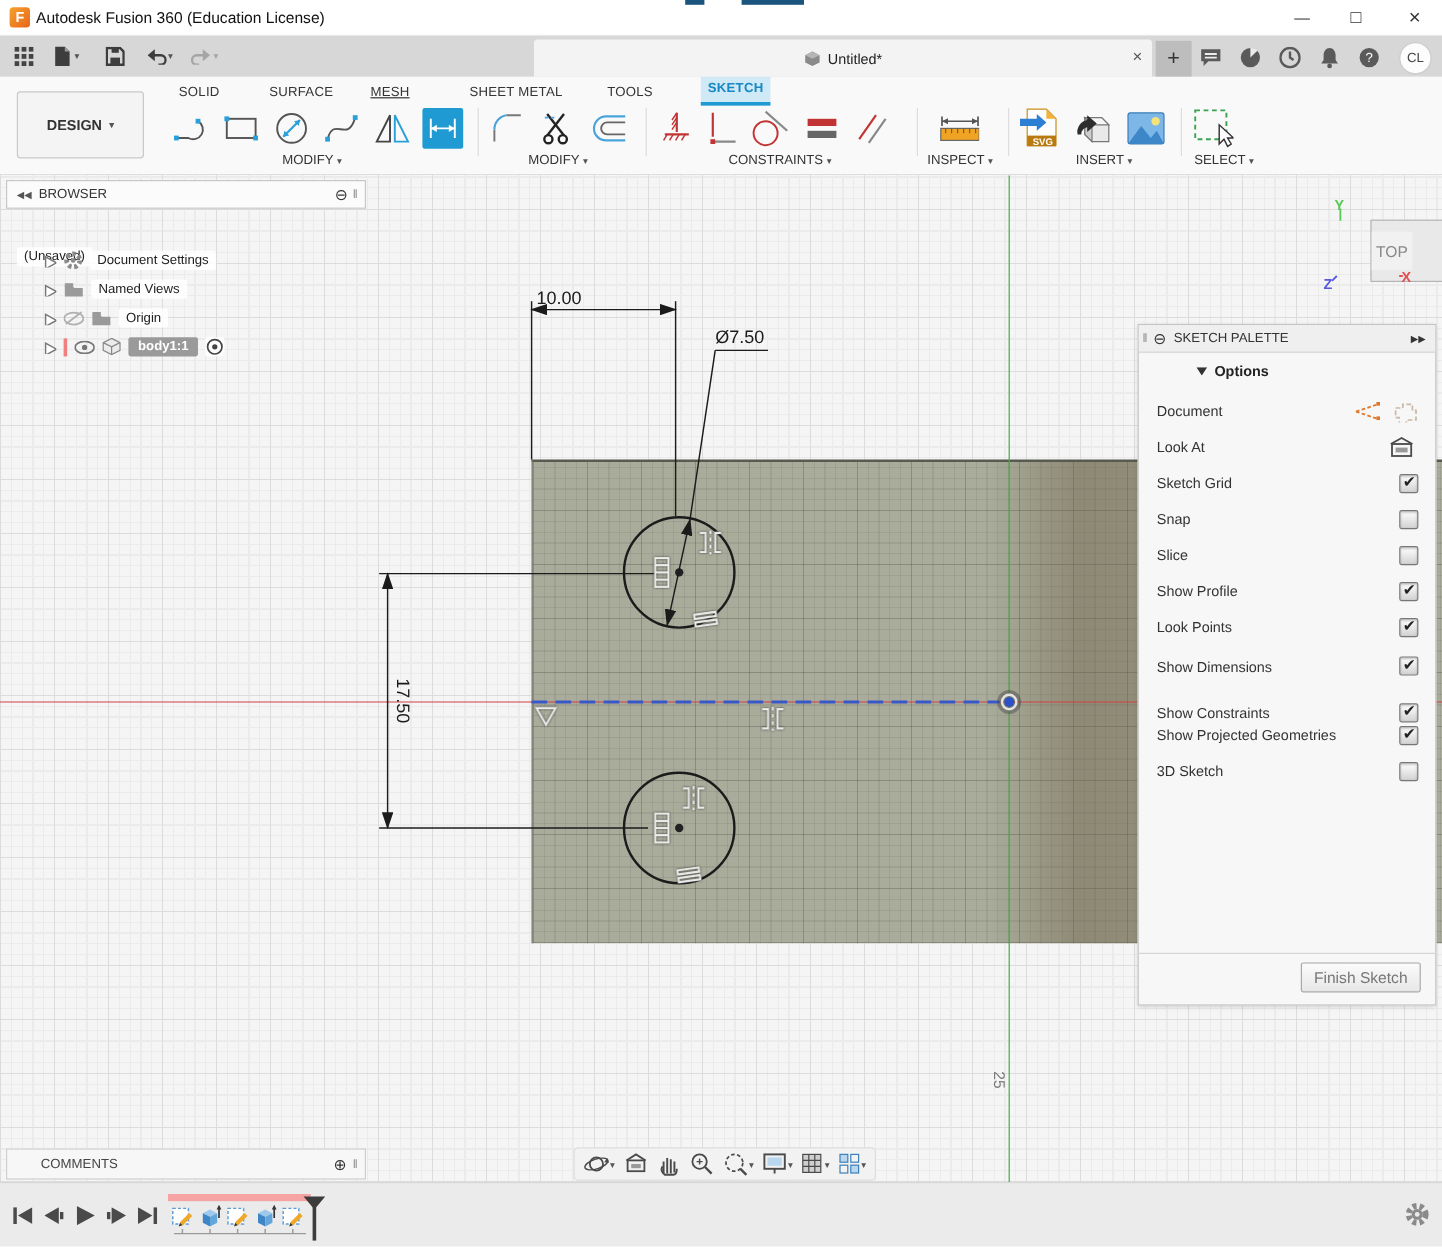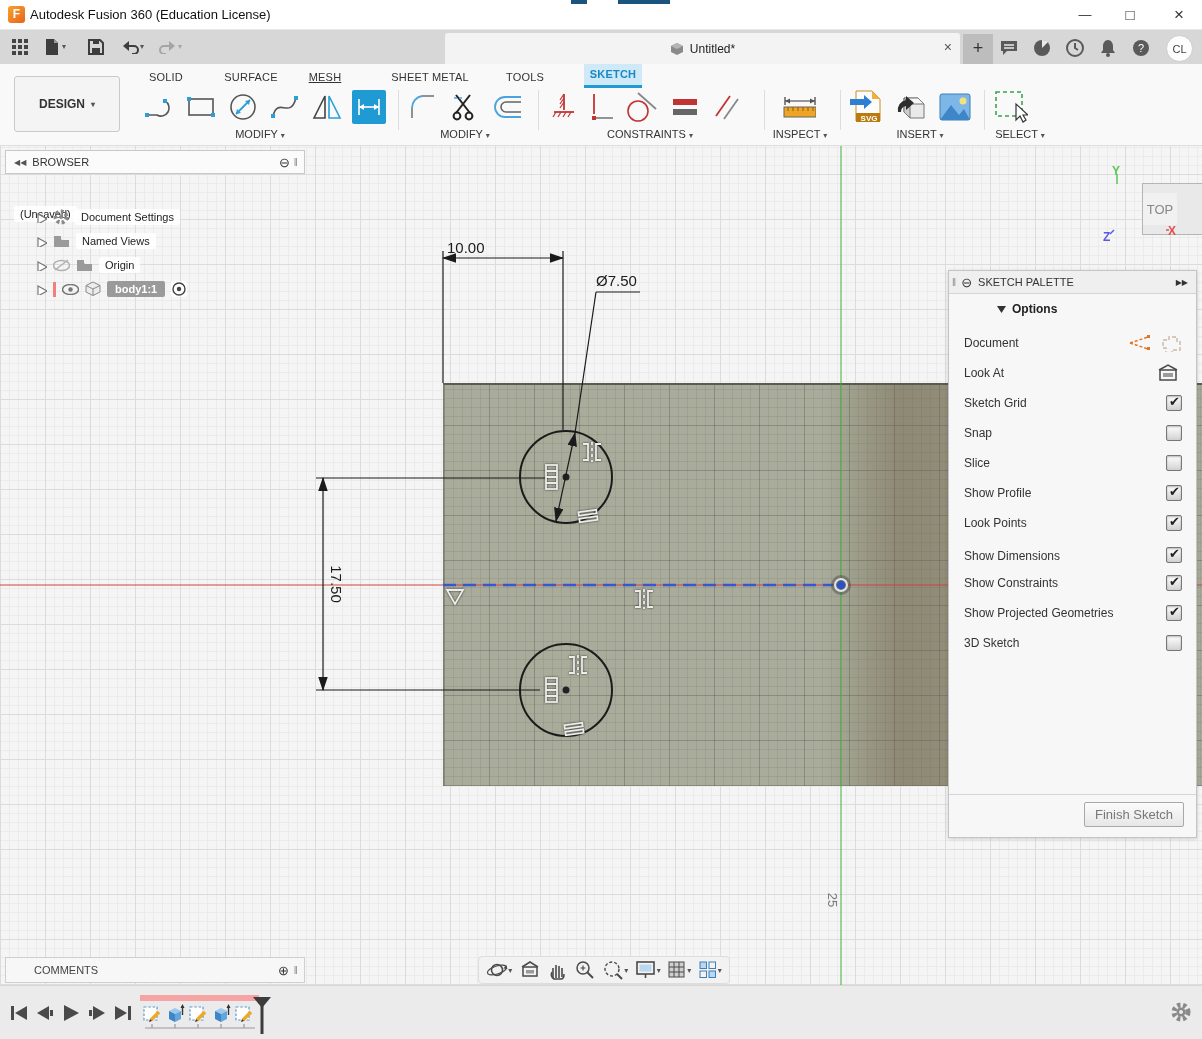--- a/index.html
+++ b/index.html
@@ -613,21 +613,21 @@
       <div class="prow" style="top:242px;">
         <span>Look Points</span>
           <span class="sp"></span>
         <span class="pcheck" data-checked="true"></span>
       </div>
       <div class="prow" style="top:272px;align-items:flex-end;">
         <span>Show Dimensions</span>
           <span class="sp"></span>
         <span class="pcheck" data-checked="true"></span>
       </div>
-      <div class="prow" style="top:302px;">
+      <div class="prow" style="top:313px;">
         <span>Show Constraints</span>
           <span class="sp"></span>
         <span class="pcheck" data-checked="true"></span>
       </div>
       <div class="prow" style="top:332px;">
         <span>Show Projected Geometries</span>
           <span class="sp"></span>
         <span class="pcheck" data-checked="true"></span>
       </div>
       <div class="prow" style="top:362px;">

